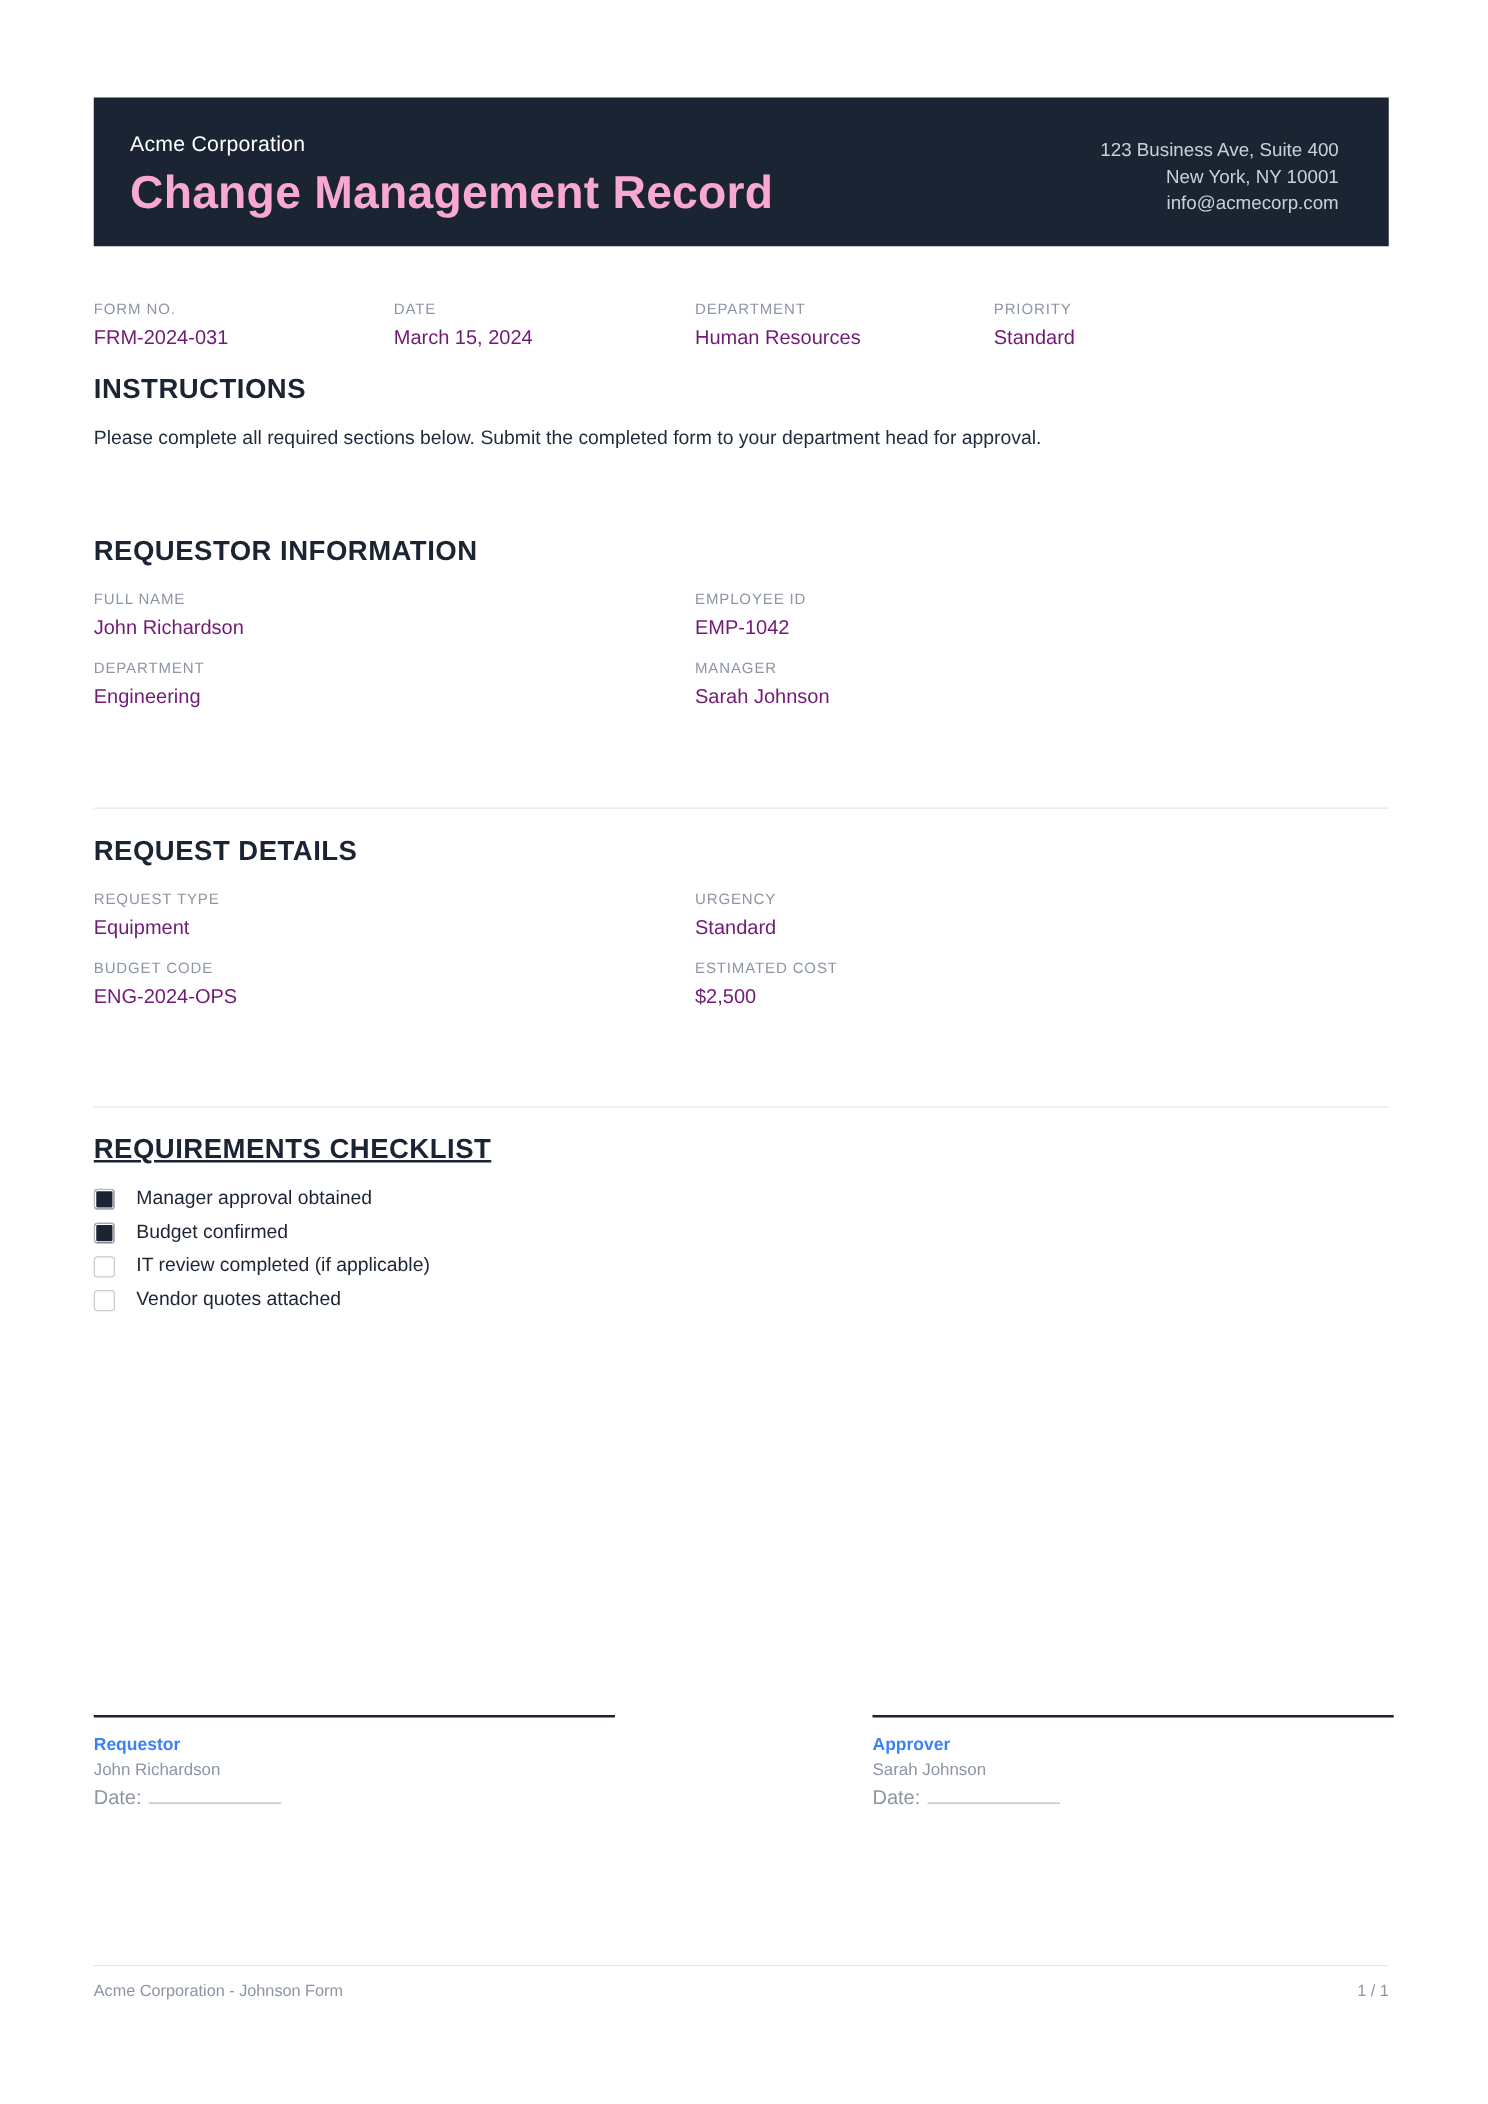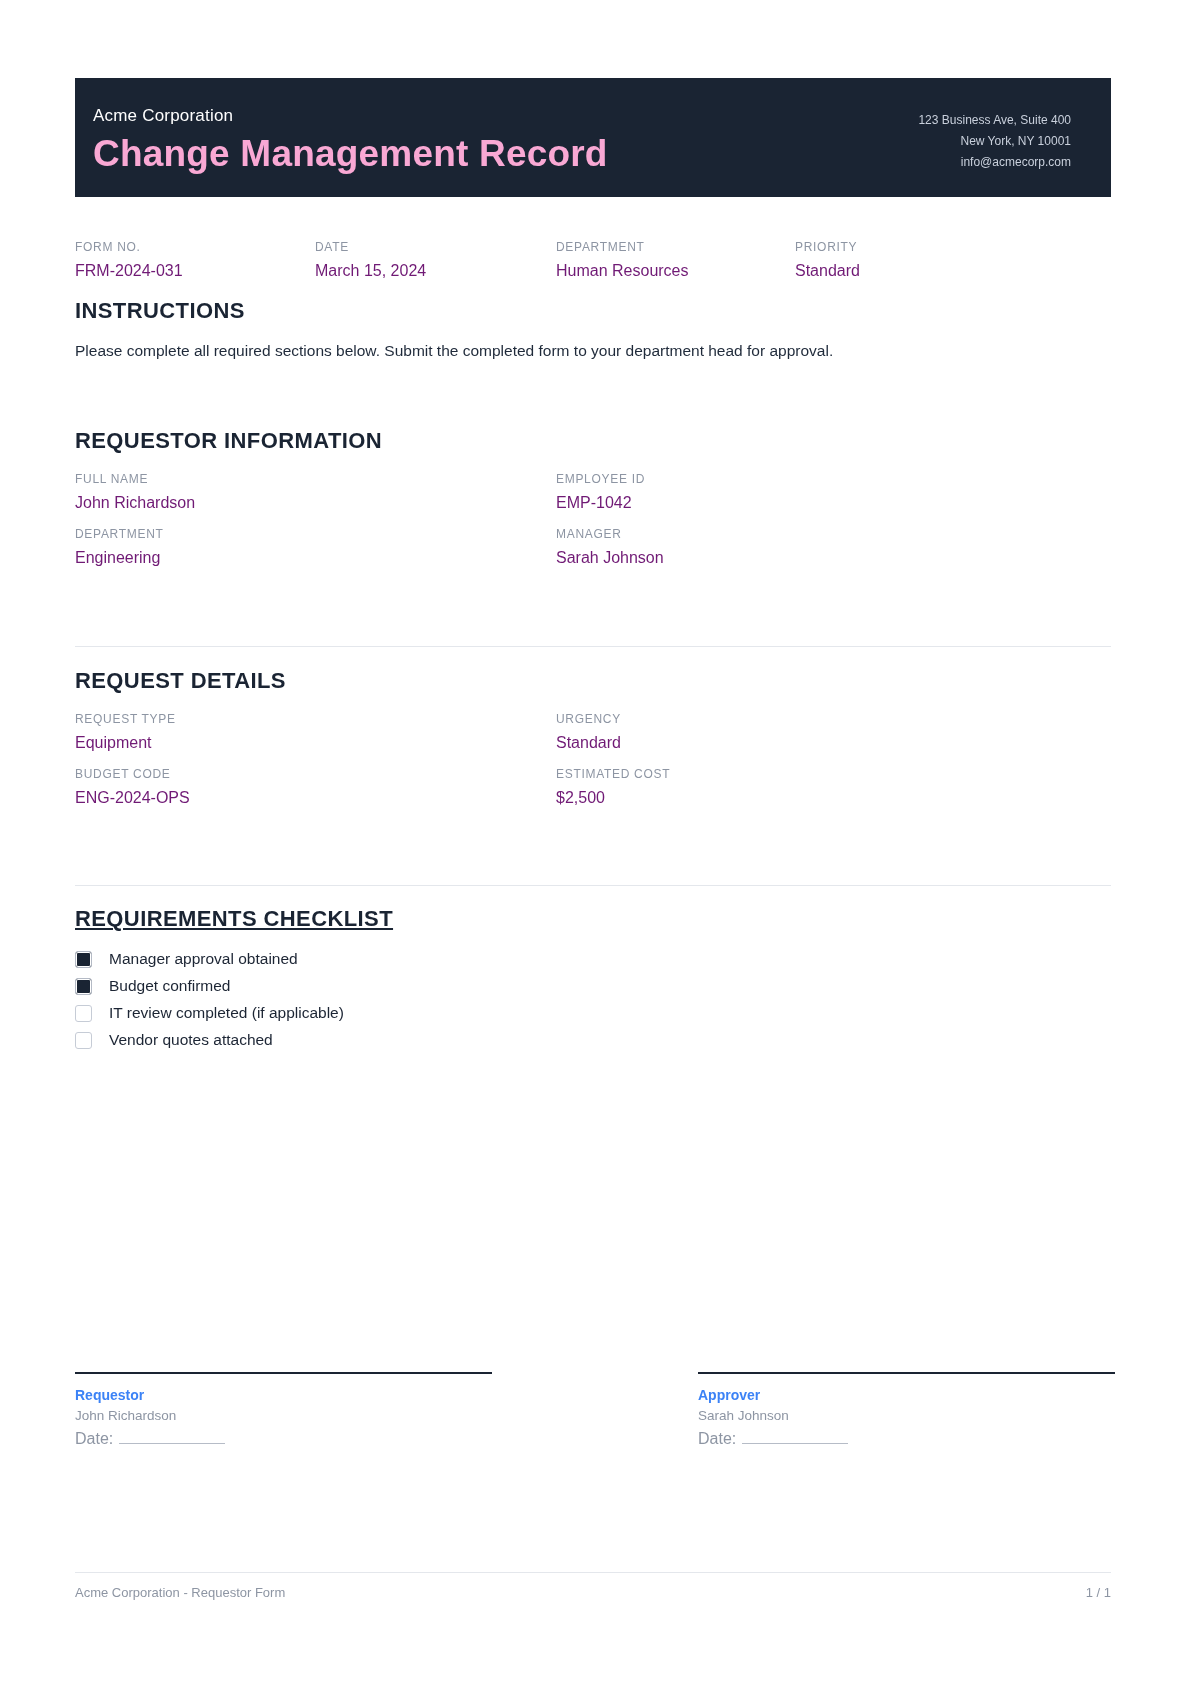--- a/index.html
+++ b/index.html
@@ -15,39 +15,39 @@
 
   
   .header-block {
     margin: 78px 79px 0 75px;
     height: 119px;
     background: #1a2433;
     display: flex;
     justify-content: space-between;
     align-items: center;
     box-sizing: border-box;
-    padding: 6px 40px 0 18px;
+    padding: 6px 40px 0 29px;
   }
   .company {
     color: #ffffff;
     font-size: 17px;
     letter-spacing: 0.2px;
     margin-bottom: 7px;
   }
   .doc-title {
     color: #f9a8d4;
     font-size: 37px;
     font-weight: bold;
     margin: 0;
     letter-spacing: 0.2px;
   }
   .header-address {
     text-align: right;
     color: #c9d0dc;
-    font-size: 12px;
+    font-size: 15px;
     line-height: 21px;
     margin-top: 2px;
   }
 
   
   .content { margin: 0 79px 0 75px; }
 
   .label {
     font-size: 12px;
     line-height: 16px;
@@ -307,17 +307,17 @@
       <div class="sig-line"></div>
       <div class="sig-role">Approver</div>
       <div class="sig-name">Sarah Johnson</div>
       <div class="sig-date">
         <span>Date:</span><span class="date-underline"></span>
       </div>
     </div>
   </div>
 
   <footer class="page-footer">
-    <div>Acme Corporation - Requestor Form</div>
+    <div>Acme Corporation - Johnson Form</div>
     <div>1 / 1</div>
   </footer>
 
 </div>
 
 </body></html>

